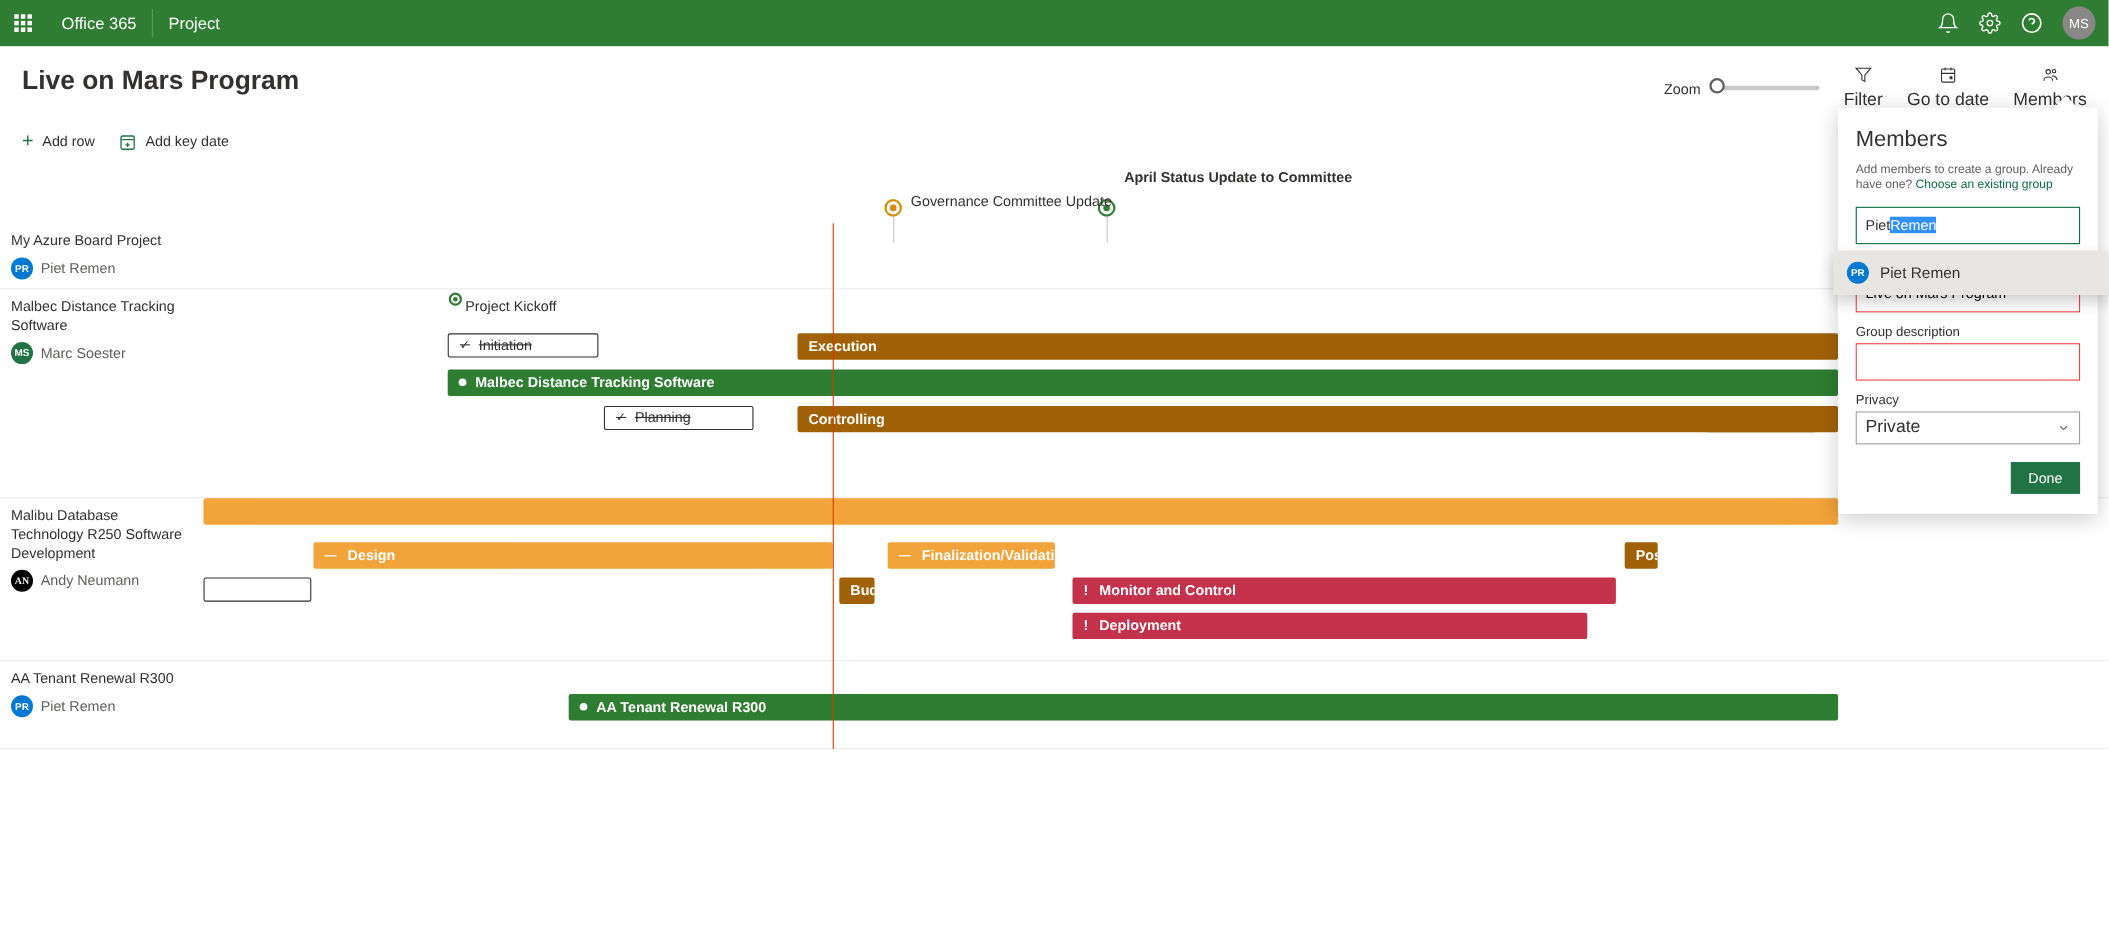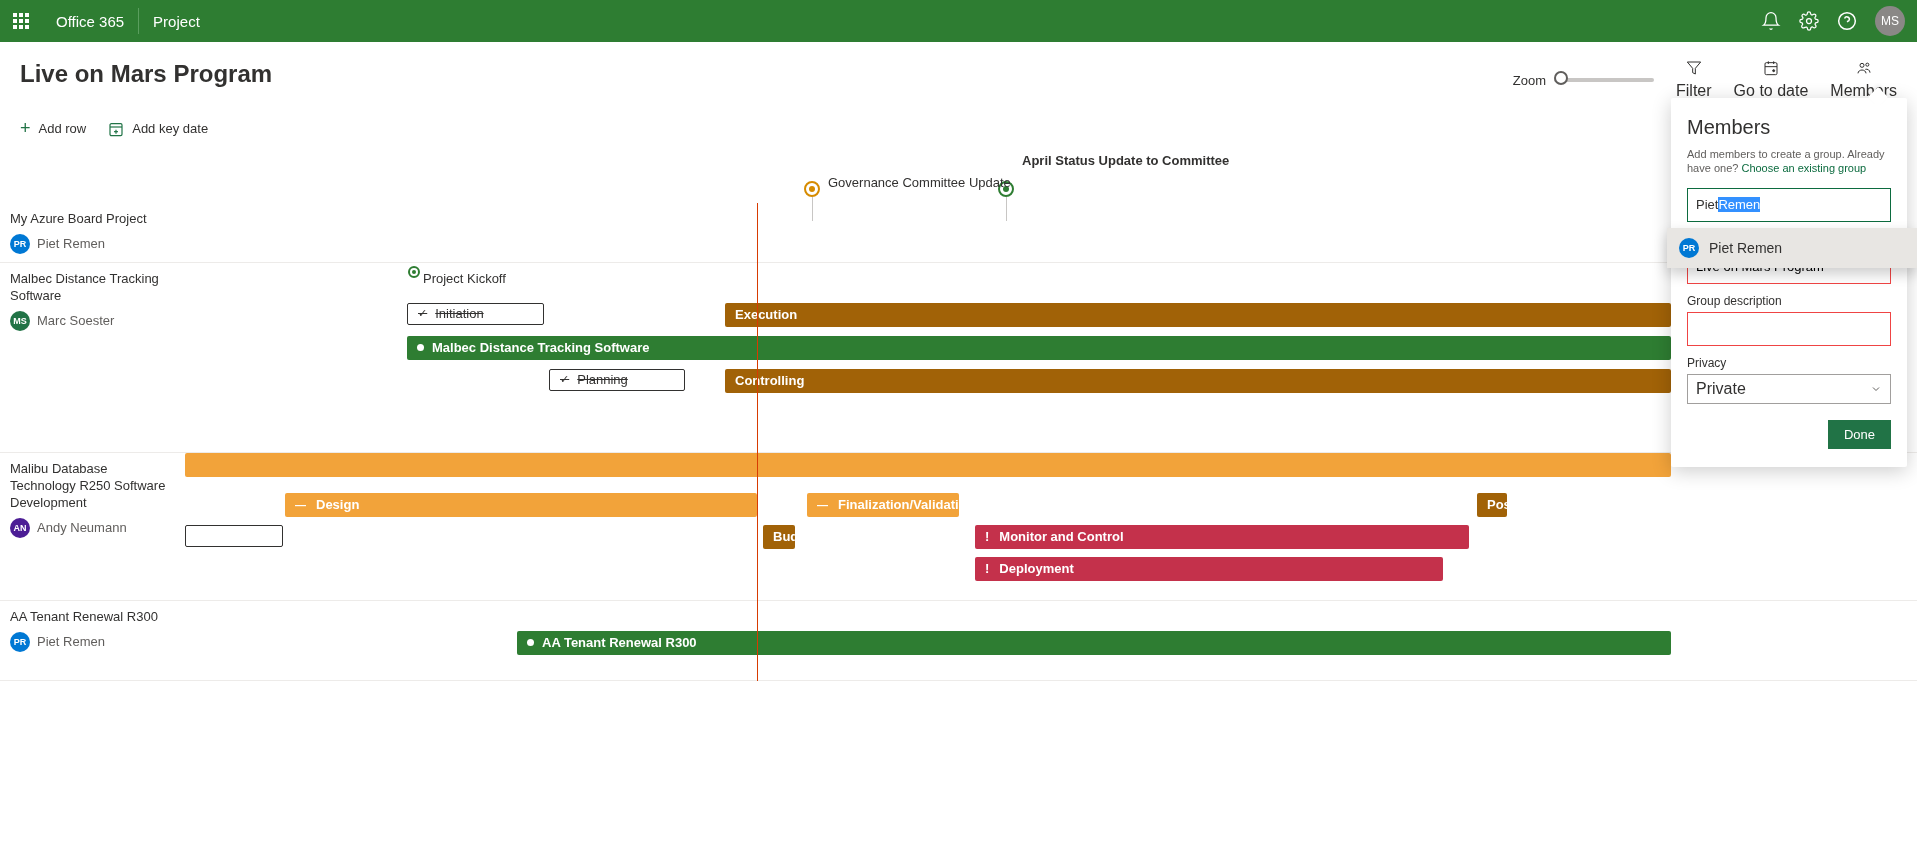--- a/index.html
+++ b/index.html
@@ -49,21 +49,21 @@
   .today-line { position:absolute; top: 0; bottom: 0; width: 1px; background:#d83b01; z-index: 5; }
   
   
   .row { display: flex; border-bottom: 1px solid #edebe9; position: relative; min-height: 60px; }
   .row-label { width: 185px; flex-shrink: 0; padding: 8px 10px; }
   .row-title { font-size: 13px; color: #323130; line-height: 1.3; }
   .row-person { display: flex; align-items: center; gap: 7px; margin-top: 6px; }
   .mini-avatar { width: 20px; height: 20px; border-radius: 50%; color: #fff; font-size: 9px; display: flex; align-items: center; justify-content: center; font-weight: 600; }
   .mini-avatar.blue { background: #0078d4; }
   .mini-avatar.green { background: #217346; }
-  .mini-avatar.teal { background: #4c1d95; }
+  .mini-avatar.teal { background: #000000; font-family: Liberation Serif, serif; }
   .person-name { font-size: 13px; color: #605e5c; }
   .row-canvas { position: relative; flex: 1; }
   
   
   .bar { position: absolute; height: 24px; display: flex; align-items: center; padding: 0 10px; color: #fff; font-size: 13px; font-weight: 600; border-radius: 2px; white-space: nowrap; overflow: hidden; }
   .bar.blue { background: #a16207; }
   .bar.green { background: #2e7d32; }
   .bar.orange { background: #f2a33a; color: #fff; }
   .bar.red { background: #c4314b; }
   .bar.white { background: #fff; border:1px solid #323130; color:#323130; font-weight:400; height:22px; }

